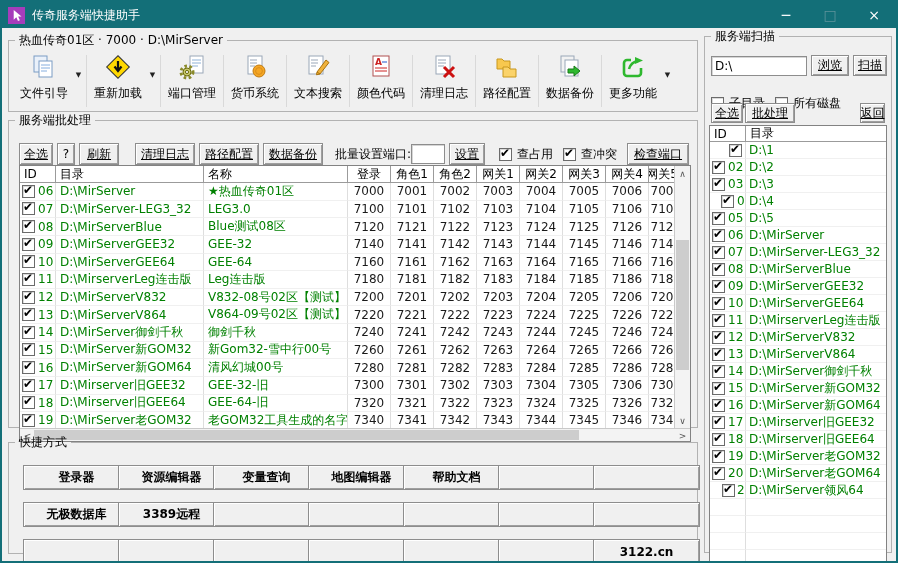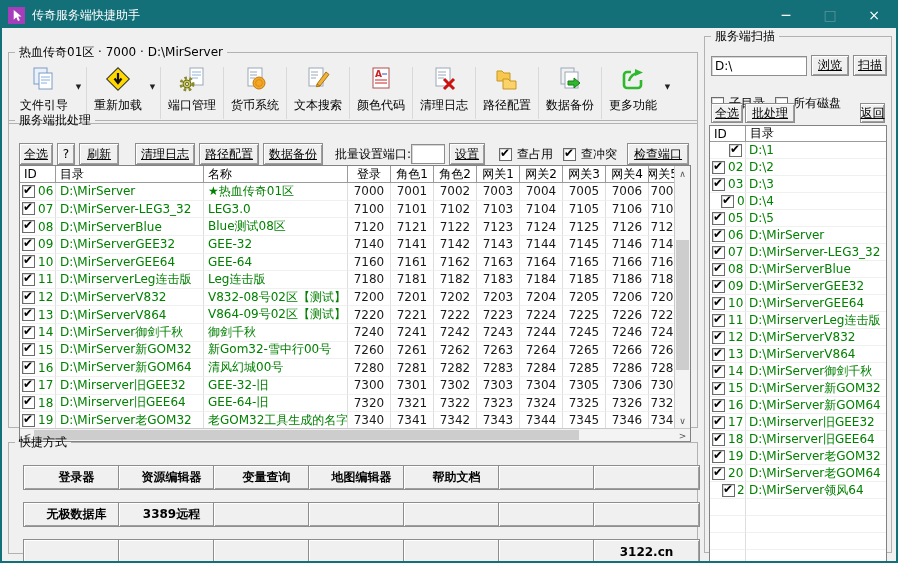--- a/index.html
+++ b/index.html
@@ -105,21 +105,21 @@
   <span class="title">传奇服务端快捷助手</span>
   <div class="winbtns">
     <span class="winbtn">─</span>
     <span class="winbtn max">□</span>
     <span class="winbtn">×</span>
   </div>
 </div>
 
 <div class="content">
 
-  <fieldset class="group" style="left:6px;top:16px;width:690px;height:80px">
+  <fieldset class="group" style="left:6px;top:4px;width:690px;height:80px">
     <legend>热血传奇01区 · 7000 · D:\MirServer</legend>
     <div class="tbar">
 
       <div class="tbi">
         <span><svg width="28" height="28">
               <rect x="4" y="3" width="13" height="16" fill="#eaf1fa" stroke="#7a9cc4"></rect>
               <rect x="9" y="8" width="13" height="16" fill="#fff" stroke="#7a9cc4"></rect>
               <path d="M11 12h9M11 15h9M11 18h6" stroke="#86aede" fill="none"></path>
             </svg></span>
         <span class="tbl">文件引导</span>

